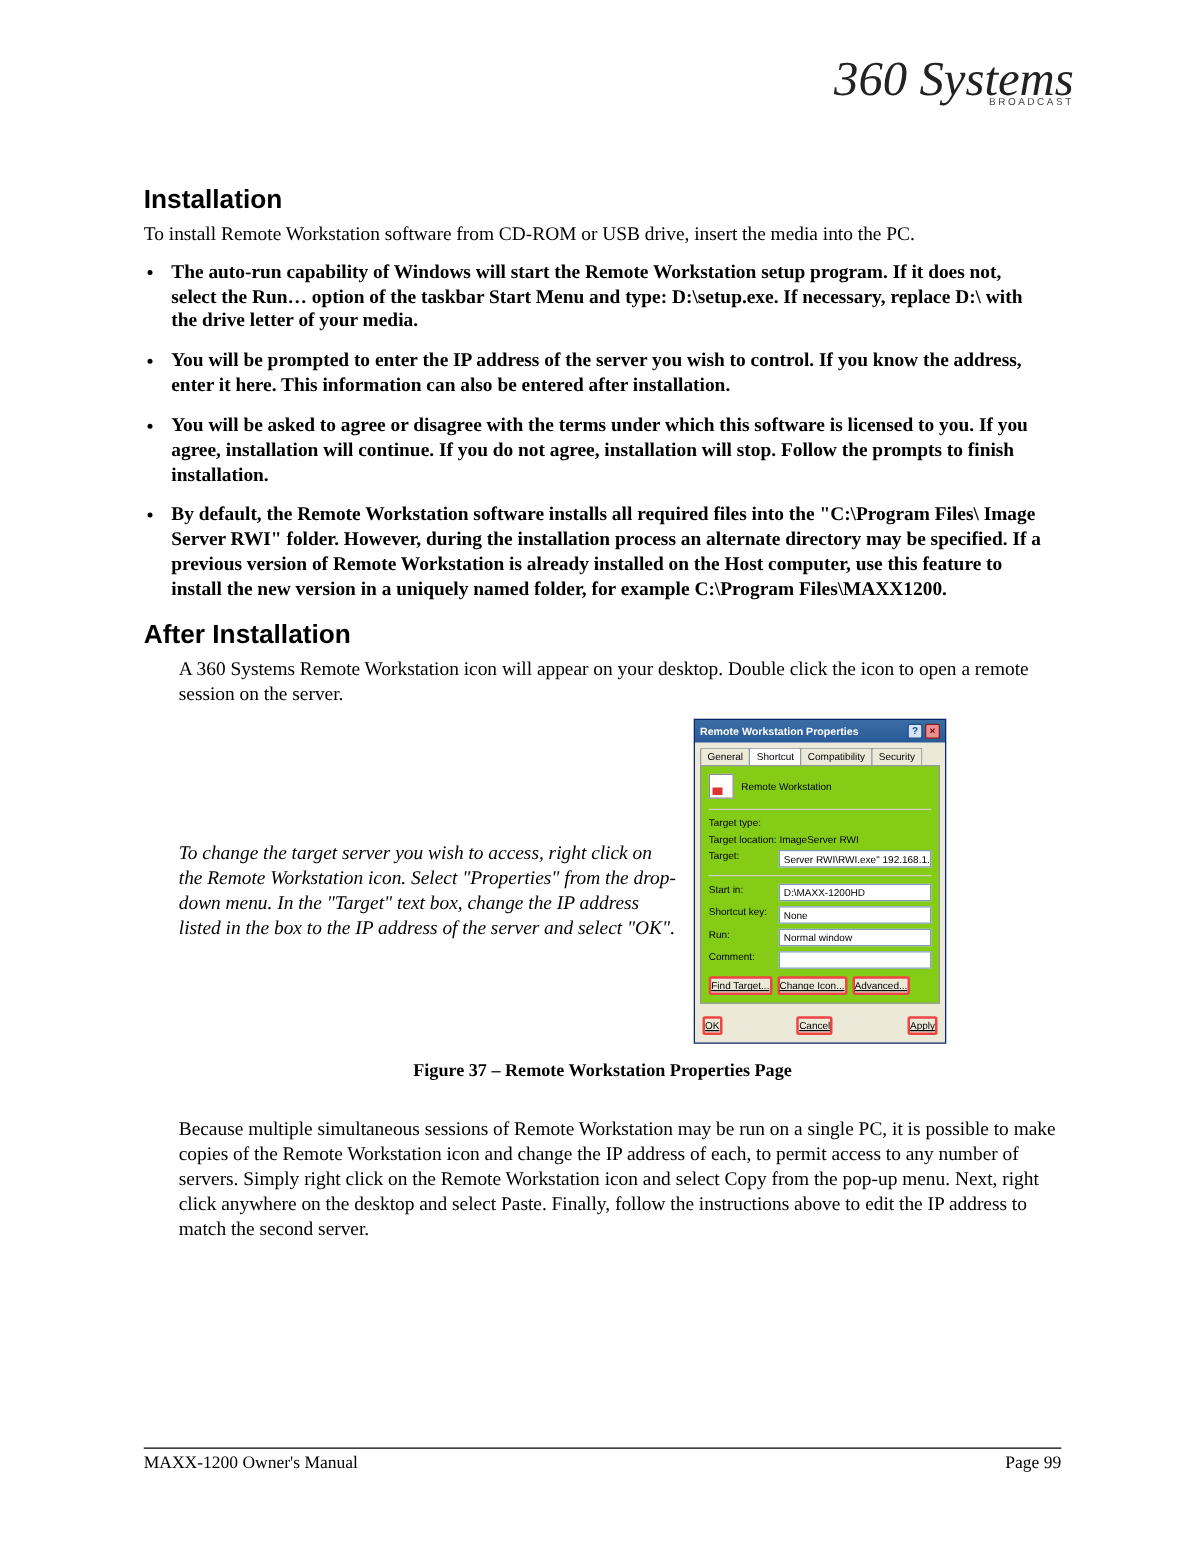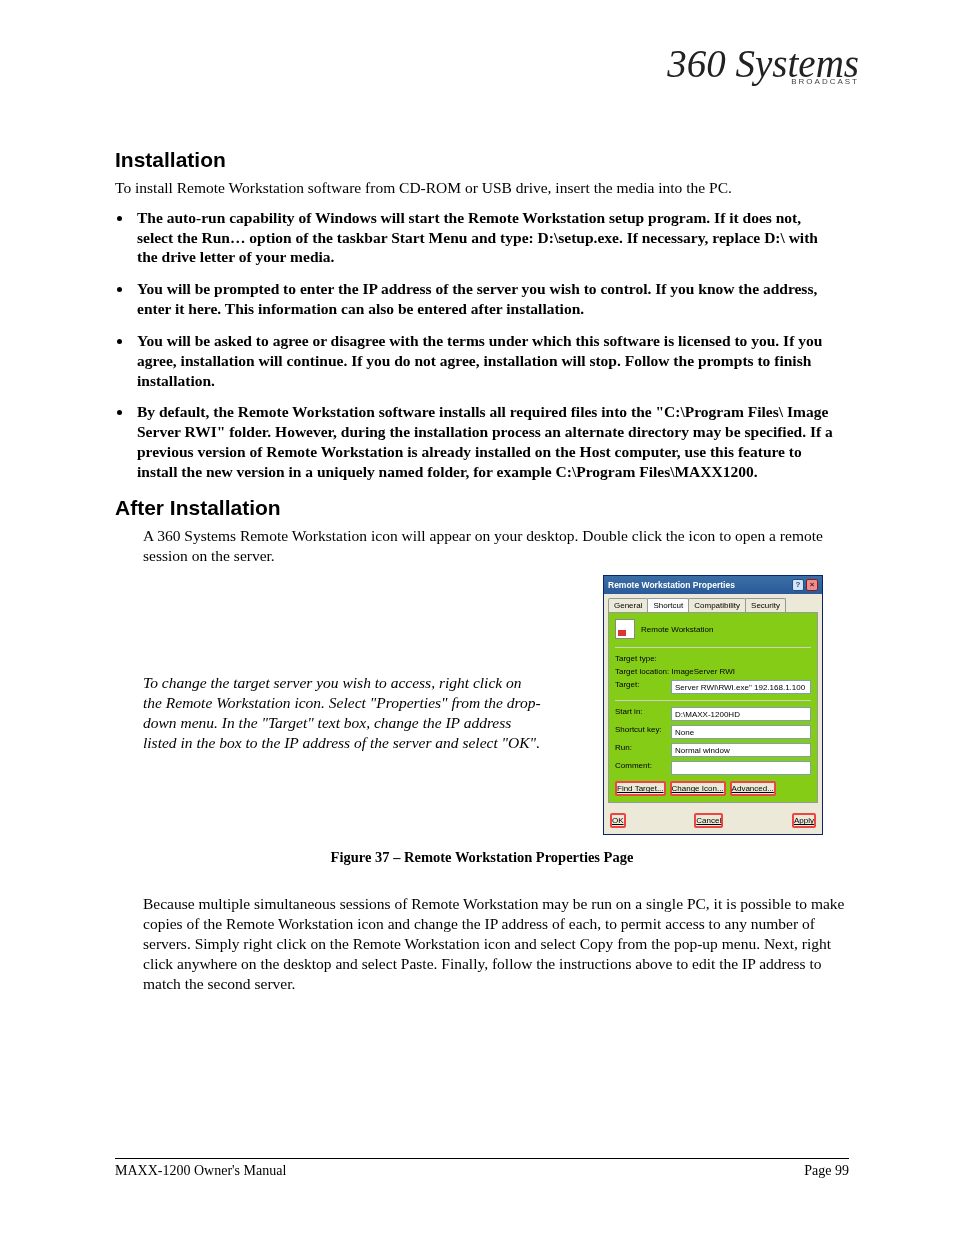--- a/index.html
+++ b/index.html
@@ -68,27 +68,26 @@
     flex: 1 1 auto;
     font-size: 15.5px;
     line-height: 1.28;
     padding-top: 98px;
     max-width: 400px;
   }
   .figure-col { flex: 0 0 auto; width: 212px; }
 
   
   .dlg {
-    width: 220px;
+    width: 202px;
     border: 1px solid #0a246a;
     background: #ece9d8;
     font-family: Tahoma, Arial, sans-serif;
     font-size: 8px;
     color: #000;
-    margin-left: 48px;
   }
   .dlg-title {
     background: linear-gradient(#3b6ea5,#2a5a9a);
     color: #fff;
     padding: 3px 4px;
     display: flex;
     align-items: center;
     font-weight: bold;
     font-size: 8.5px;
   }

